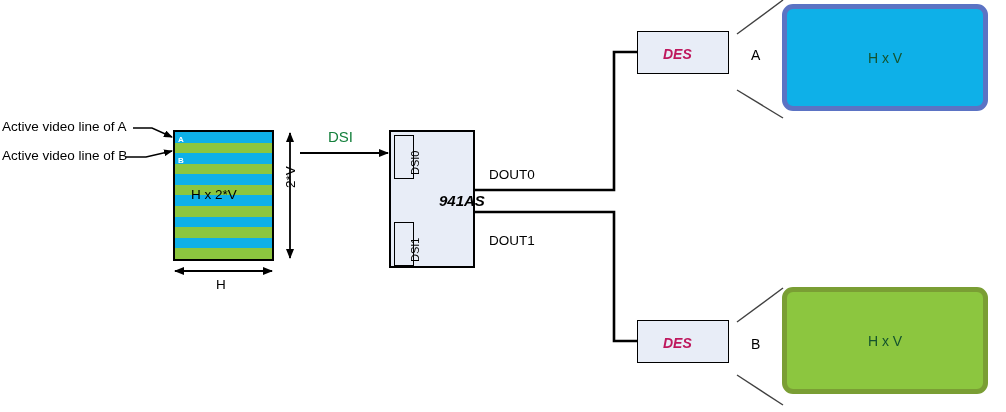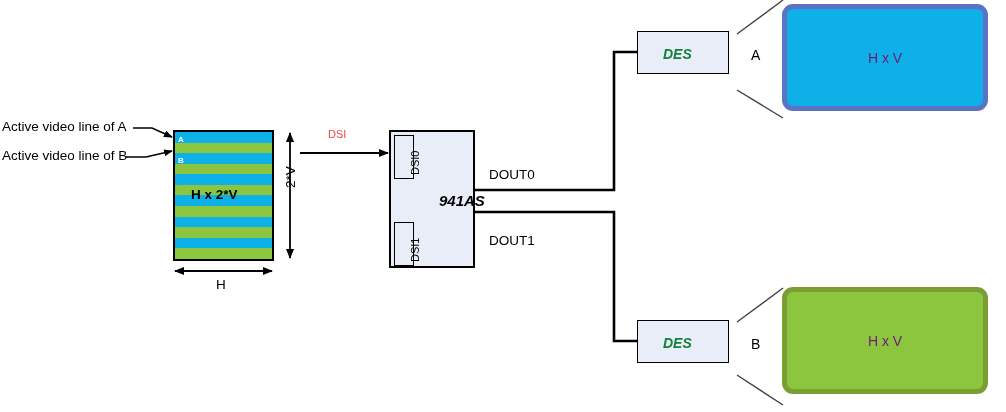--- a/index.html
+++ b/index.html
@@ -49,21 +49,21 @@
     box-sizing: border-box;
     overflow: hidden;
     display: flex;
     flex-direction: column;
   }
   .stripe { width: 100%; flex: 1 1 0; }
   #frame-label {
     font-size: 13.5px;
     left: 191px;
     top: 188px;
-    font-weight: bold;
+    font-weight: normal;
   }
   .stripe-tag {
     position: absolute;
     font-size: 8px;
     font-weight: bold;
     color: #ffffff;
     left: 178px;
   }
   #stripe-tag-a { top: 135px; }
   #stripe-tag-b { top: 156px; }
@@ -76,22 +76,22 @@
   #dim-v-label {
     font-size: 13.5px;
     left: 284px;
     top: 188px;
     transform: rotate(-90deg);
     transform-origin: left top;
   }
 
   
   #dsi-label {
-    font-size: 11px;
-    color: #ef4444;
+    font-size: 15px;
+    color: #15803d;
     left: 328px;
     top: 129px;
     font-weight: normal;
   }
 
   
   #chip-941as {
     position: absolute;
     left: 389px;
     top: 130px;
@@ -144,21 +144,21 @@
     background: #e8edf7;
     box-sizing: border-box;
   }
   #des-box-top { left: 637px; top: 31px; }
   #des-box-bottom { left: 637px; top: 320px; }
   .des-box-label {
     position: absolute;
     font-size: 14px;
     font-style: italic;
     font-weight: bold;
-    color: #15803d;
+    color: #be185d;
   }
   #des-box-top-label { left: 663px; top: 46px; }
   #des-box-bottom-label { left: 663px; top: 335px; }
 
   
   #channel-a-label { font-size: 14px; left: 751px; top: 48px; }
   #channel-b-label { font-size: 14px; left: 751px; top: 337px; }
 
   
   .display-panel {
@@ -178,21 +178,21 @@
     border: 5px solid #5b73c4;
   }
   #display-panel-b {
     left: 782px;
     top: 287px;
     background: #8cc63f;
     border: 5px solid #7a9e34;
   }
   .display-panel-label {
     font-size: 14px;
-    color: #701a75;
+    color: #14532d;
   }
 </style>
 </head>
 <body>
 
 <div id="diagram-root">
 
   <svg id="vector-layer" viewBox="0 0 1006 412" xmlns="http://www.w3.org/2000/svg">
     <defs>
       <marker id="arrowFilled" markerWidth="10" markerHeight="8" refX="9" refY="4" orient="auto" markerUnits="userSpaceOnUse">

